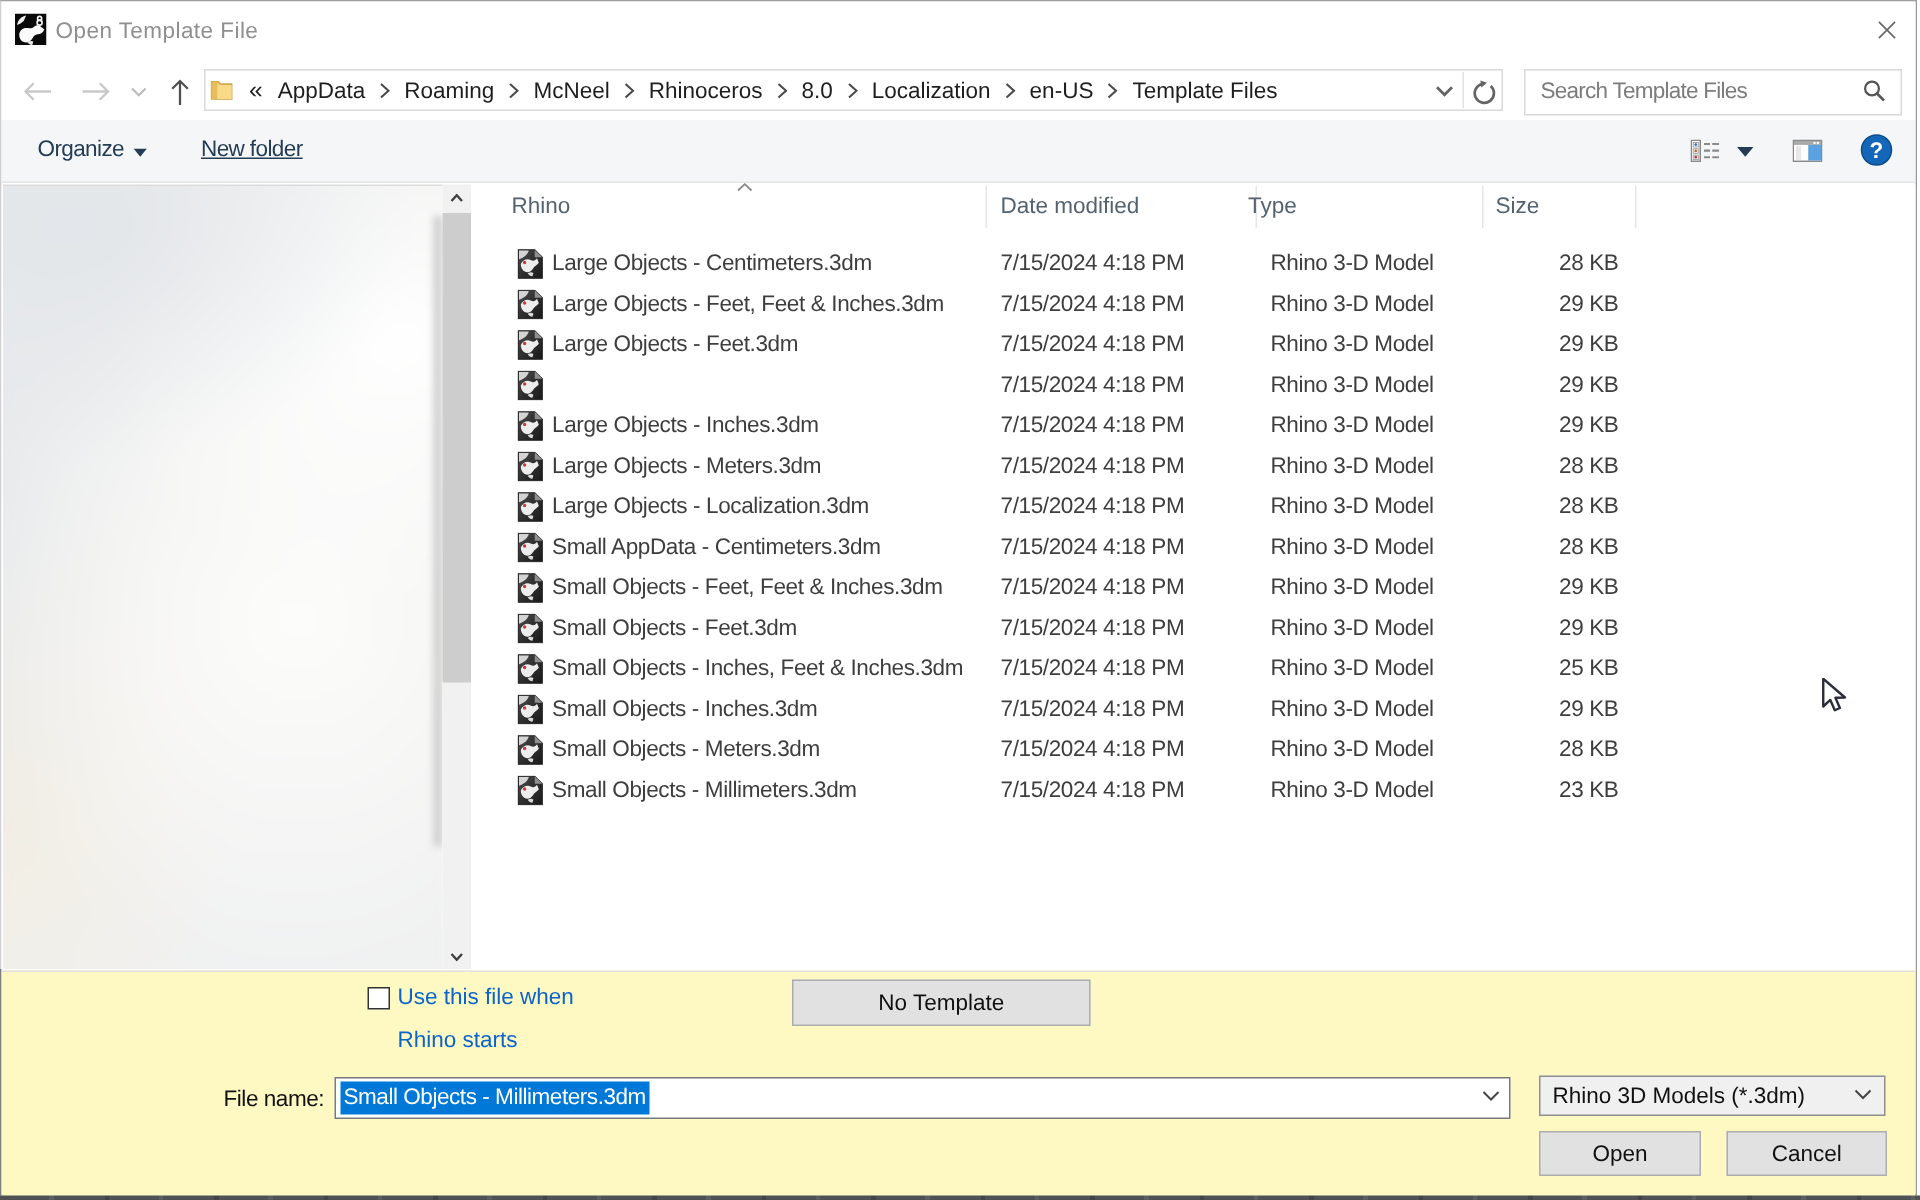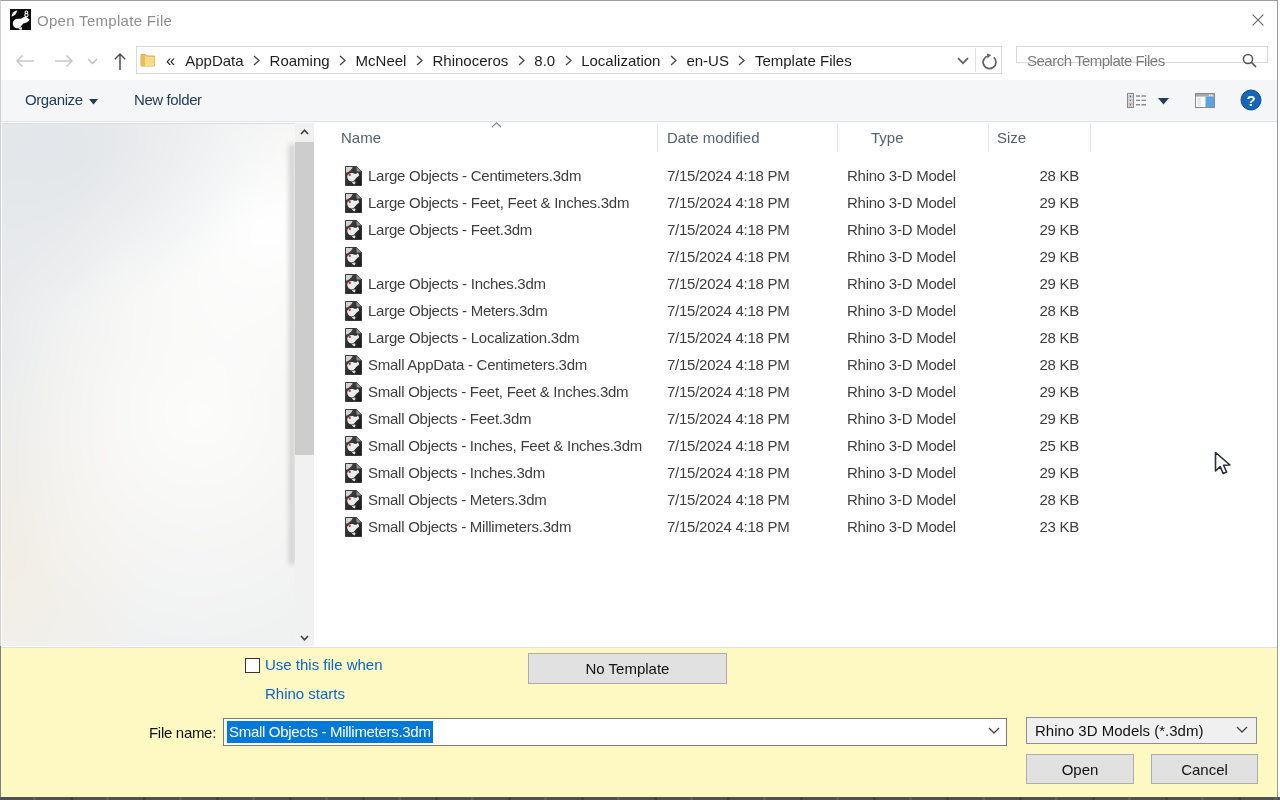--- a/index.html
+++ b/index.html
@@ -25,21 +25,21 @@
   position:absolute; left:135px; top:4px; width:866px; height:28px;
   border:1px solid #d9d9d9; background:#fff; display:flex; align-items:center;
 }
 #crumbs { display:flex; align-items:center; font-size:15px; color:#1e1e1e; white-space:nowrap; }
 .crumbsep { width:26px; display:inline-flex; justify-content:center; }
 .crumbsep svg { display:block; }
 #addr-chev { position:absolute; right:20px; top:1px; height:26px; width:36px; display:flex; align-items:center; justify-content:center; }
 #addr-sep2 { position:absolute; right:25px; top:1px; height:24px; width:1px; background:#e0e0e0; }
 #refresh { position:absolute; right:0px; top:1px; width:23px; height:26px; display:flex; align-items:center; justify-content:center; }
 #searchbox {
-  position:absolute; left:1015px; top:4px; width:252px; height:17px;
+  position:absolute; left:1015px; top:4px; width:252px; height:31px;
   border:1px solid #d9d9d9; background:#fff;
 }
 #searchbox span { position:absolute; left:10px; top:5px; font-size:15px; color:#7c7c7c; letter-spacing:-0.5px; }
 
 #toolbar { position:absolute; left:0; top:79px; width:100%; height:42px; background:#f5f6f7; border-bottom:1px solid #e4e4e4; }
 #toolbar .tbtext { position:absolute; top:11px; font-size:15px; color:#253c57; letter-spacing:-0.4px; }
 
 #content { position:absolute; left:0; top:122px; width:100%; height:524px; background:#fff; }
 #navpane { position:absolute; left:1px; top:0px; width:293px; height:523px; overflow:hidden; border-top:1px solid #dcdcdc; }
 #navblur { position:absolute; left:-20px; top:-20px; right:-20px; bottom:-20px;
@@ -205,21 +205,21 @@
         <path d="M9.5,9.5 L14,14" stroke="#555" stroke-width="1.7"></path>
       </svg>
     </div>
   </div>
 
   <div id="toolbar">
     <span class="tbtext" style="left:24px;">Organize</span>
     <svg style="position:absolute;left:88px;top:19px;" width="9" height="6" viewBox="0 0 9 6">
         <path d="M0,0 L9,0 L4.5,5.5 Z" fill="#253c57"></path>
       </svg>
-    <span class="tbtext" style="left:133px;">New folder</span>
+    <span class="tbtext" style="left:133px;text-decoration:underline;">New folder</span>
     <svg style="position:absolute;left:1126px;top:13px;" width="21" height="15" viewBox="0 0 21 15">
       <rect x="0.5" y="0.5" width="6" height="14" fill="#fff" stroke="#8a8a8a"></rect>
       <rect x="1.8" y="2" width="3.4" height="3" fill="#fff" stroke="#999" stroke-width="0.6"></rect>
       <circle cx="3.5" cy="3.4" r="0.9" fill="#2f6fb5"></circle>
       <rect x="1.8" y="6.2" width="3.4" height="3" fill="#fff" stroke="#999" stroke-width="0.6"></rect>
       <circle cx="3.5" cy="7.6" r="0.9" fill="#b06a2a"></circle>
       <rect x="1.8" y="10.4" width="3.4" height="3" fill="#fff" stroke="#999" stroke-width="0.6"></rect>
       <circle cx="3.5" cy="11.8" r="0.9" fill="#b03a3a"></circle>
       <g stroke="#8a8a8a" stroke-width="1.4">
         <path d="M9,3 L13,3 M14.5,3 L19,3"></path>
@@ -257,28 +257,28 @@
         </div>
       <div id="vs-thumb"></div>
       <div id="vs-dn">
           <svg width="9" height="6" viewBox="0 0 9 6">
             <path d="M1,1 L4.5,4.8 L8,1" stroke="#3f3f3f" stroke-width="1.6" fill="none"></path>
           </svg>
         </div>
     </div>
     <div id="list">
       <div id="lhead">
-        <span class="hcell" style="left:22px;">Name</span>
+        <span class="hcell" style="left:22px;">Rhino</span>
         <svg id="sortchev" width="11" height="6" viewBox="0 0 11 6">
             <path d="M1,5 L5.5,0.8 L10,5" stroke="#888" stroke-width="1.2" fill="none"></path>
           </svg>
         <div class="hsep" style="left:338px;"></div>
         <span class="hcell" style="left:348px;">Date modified</span>
         <div class="hsep" style="left:518px;"></div>
-        <span class="hcell" style="left:552px;">Type</span>
+        <span class="hcell" style="left:513px;">Type</span>
         <div class="hsep" style="left:669px;"></div>
         <span class="hcell" style="left:678px;">Size</span>
         <div class="hsep" style="left:771px;"></div>
       </div>
       <div id="rows">
 <div class="row" style="top:40px">
             <svg class="fic" width="17" height="20" viewBox="0 0 17 20">
  <defs>
                 <linearGradient id="pg" x1="0" y1="0" x2="1" y2="1">
    <stop offset="0" stop-color="#4e4e4e"></stop>

